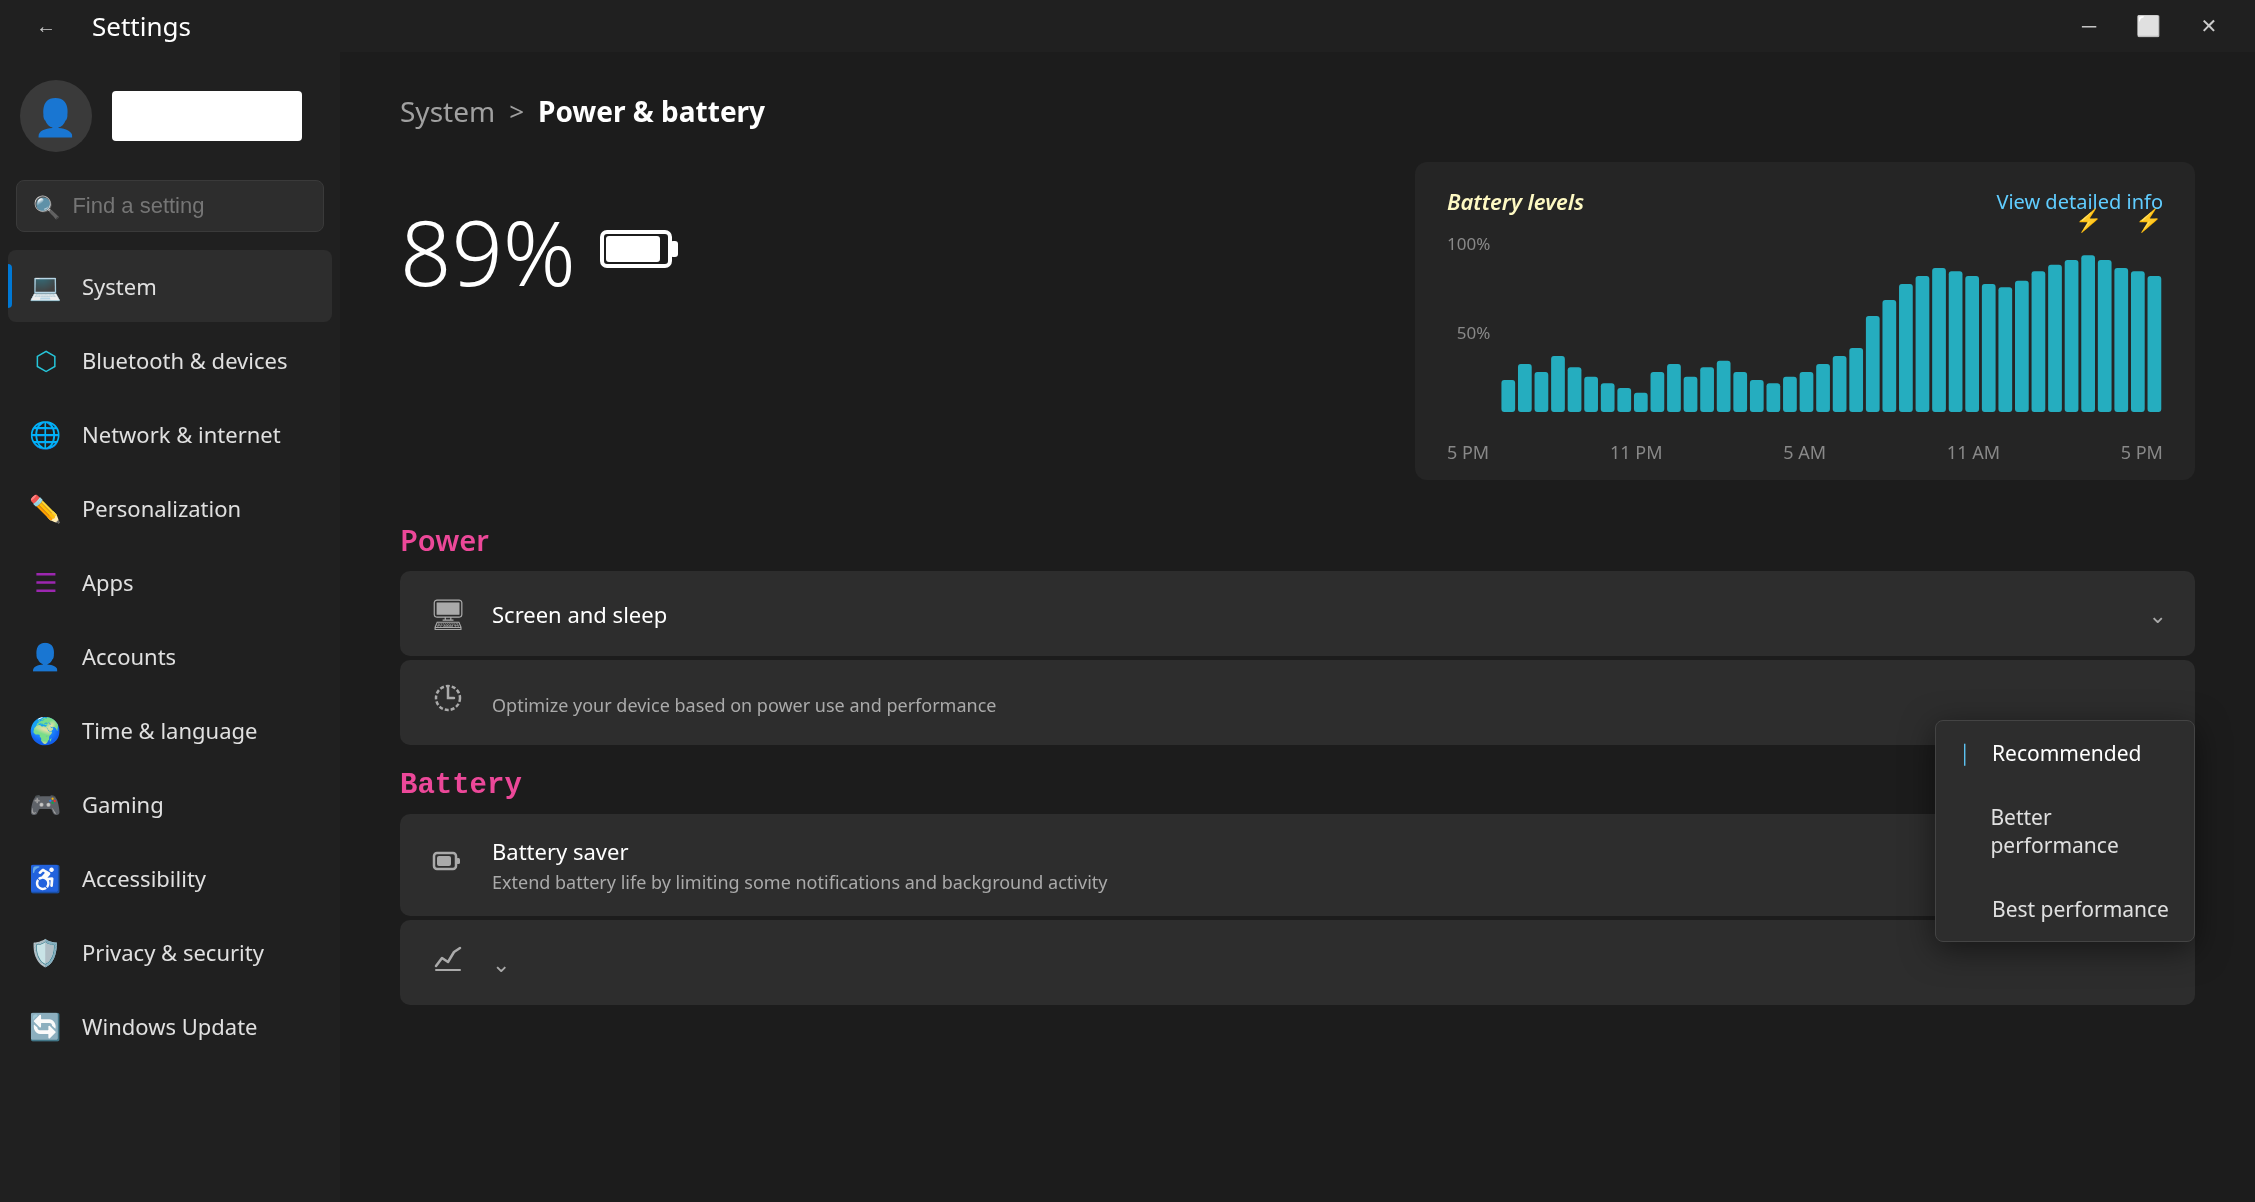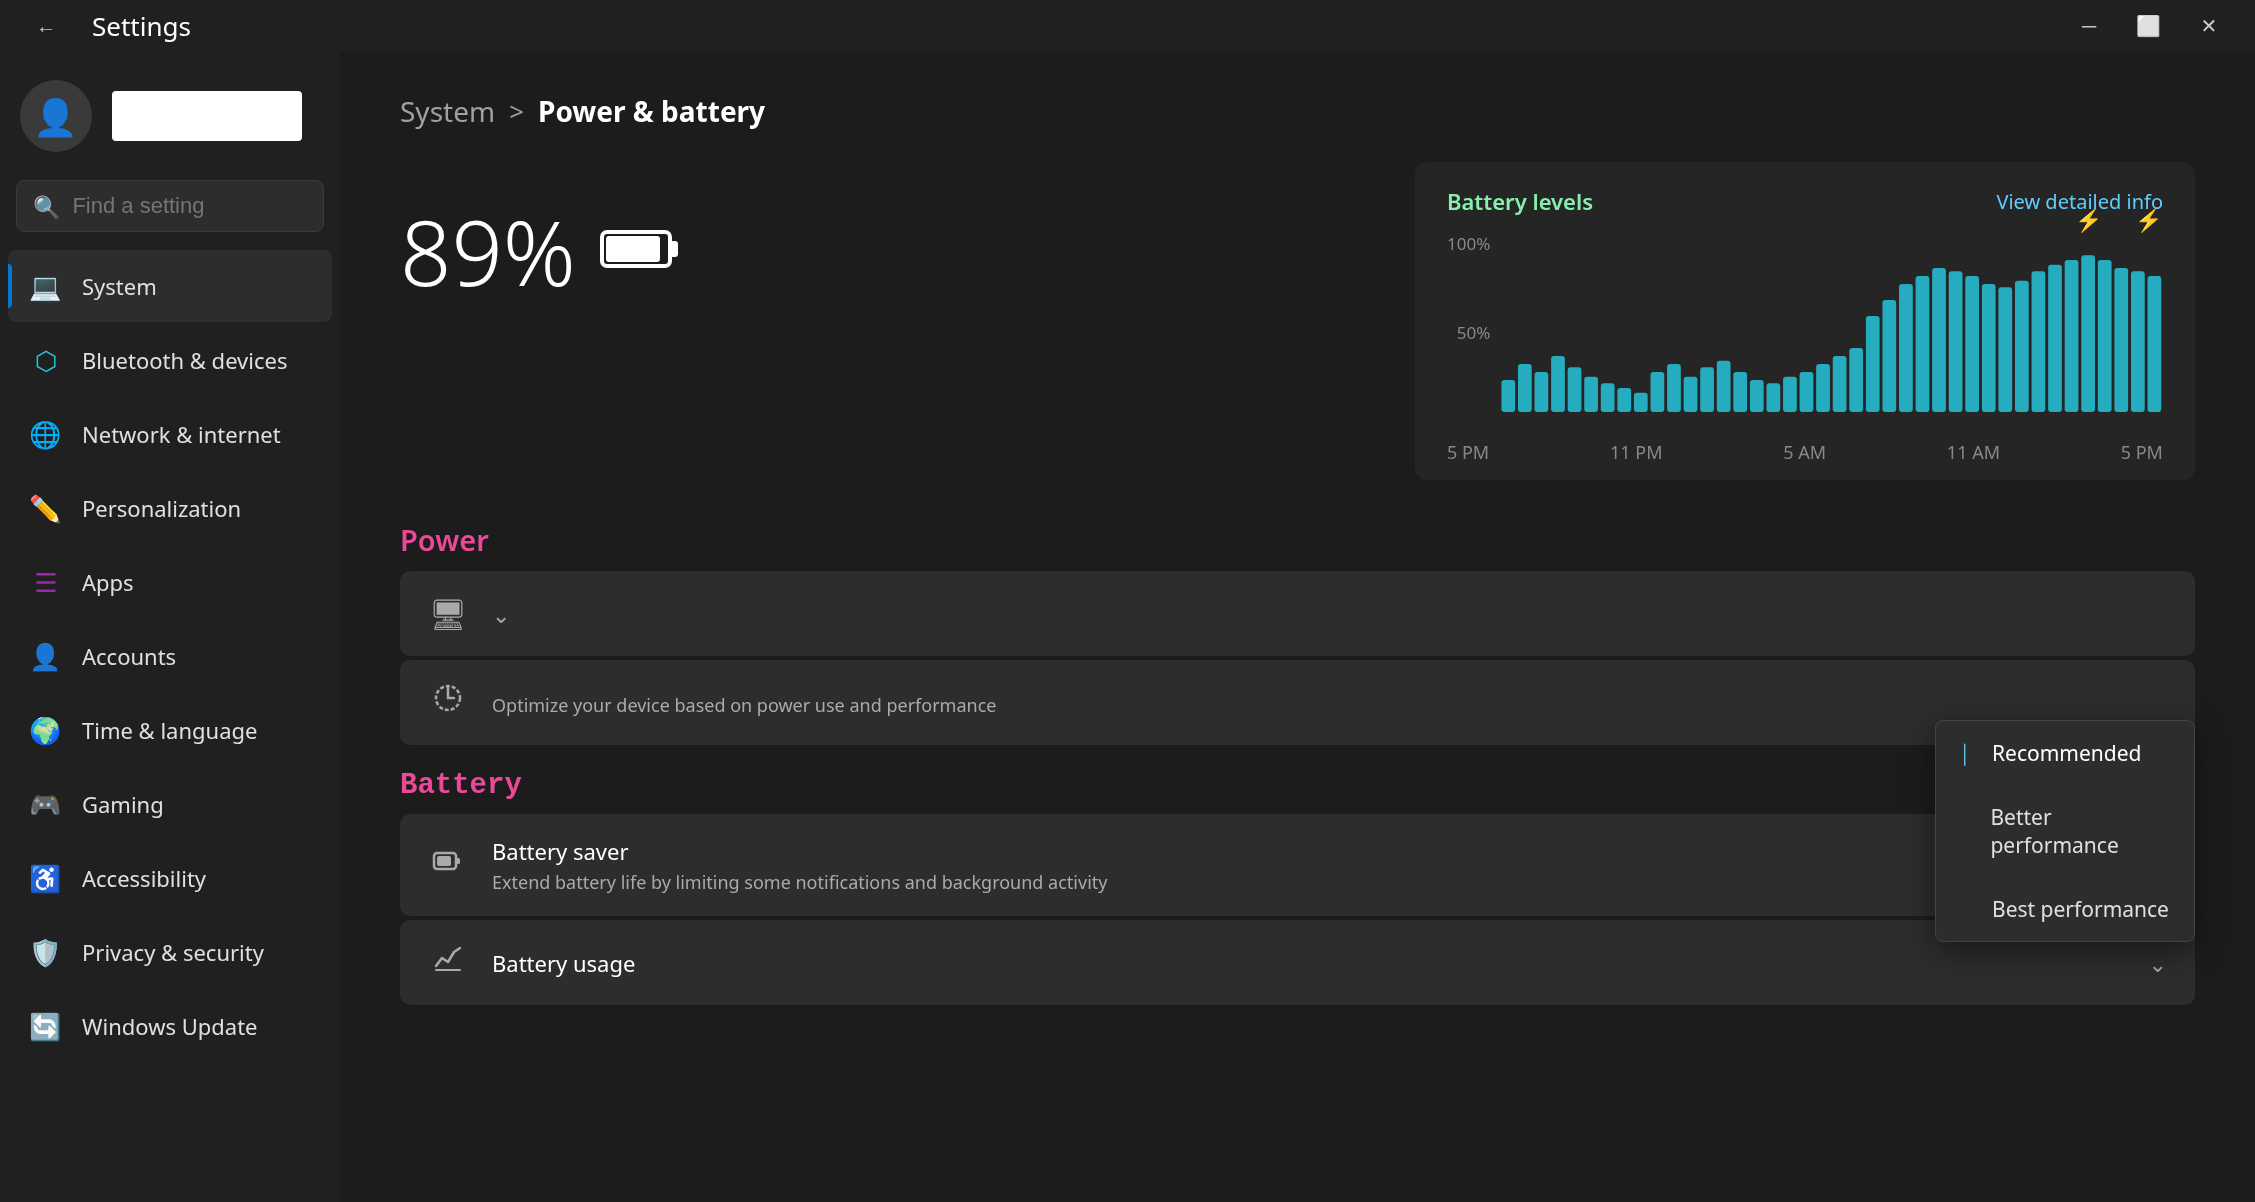--- a/index.html
+++ b/index.html
@@ -229,21 +229,22 @@
     }
     .chart-header {
       display: flex;
       justify-content: space-between;
       align-items: center;
       margin-bottom: 16px;
     }
     .chart-title {
       font-size: 22px;
       font-weight: 600;
-      color: #86efac;
+      color: #fef9c3;
+      font-style: italic;
     }
     .chart-link {
       font-size: 20px;
       color: #60cdff;
       cursor: pointer;
     }
     .chart-area {
       position: relative;
       height: 180px;
     }
@@ -518,20 +519,23 @@
             <span>11 AM</span>
             <span>5 PM</span>
           </div>
       </div>
     </div>
 
     <div class="section-label">Power</div>
 
     <div class="setting-card">
       <span class="setting-card-icon">🖥</span>
+      <div class="setting-card-text">
+        <div class="setting-card-title">Screen and sleep</div>
+      </div>
       <div class="setting-card-right">
         <span class="chevron">⌄</span>
       </div>
     </div>
 
     <div class="power-mode-wrapper">
       <div class="setting-card">
         <span class="setting-card-icon">
           
           <svg width="32" height="32" viewBox="0 0 32 32" fill="none">
@@ -580,22 +584,19 @@
       </div>
     </div>
 
     <div class="setting-card">
       <span class="setting-card-icon">
         <svg width="32" height="32" viewBox="0 0 32 32" fill="none">
           <polyline points="4,24 10,16 16,20 22,10 28,6" stroke="#aaa" stroke-width="2.5" fill="none" stroke-linecap="round" stroke-linejoin="round"></polyline>
           <polyline points="4,28 28,28" stroke="#aaa" stroke-width="2" stroke-linecap="round"></polyline>
         </svg>
       </span>
-      <div class="setting-card-text">
-        <div class="setting-card-title">Battery usage</div>
-      </div>
       <div class="setting-card-right">
         <span class="chevron">⌄</span>
       </div>
     </div>
 
   </div>
 </div>
 
 </body></html>

